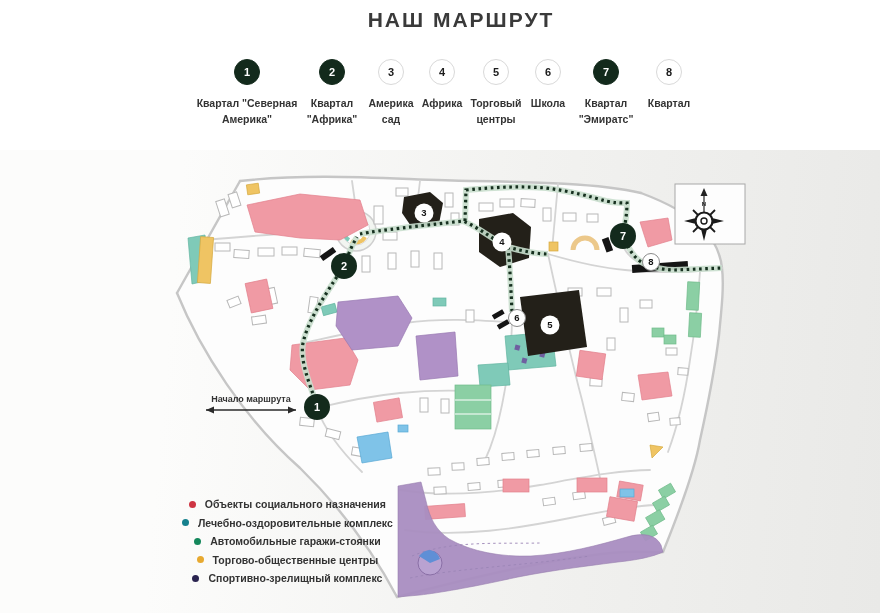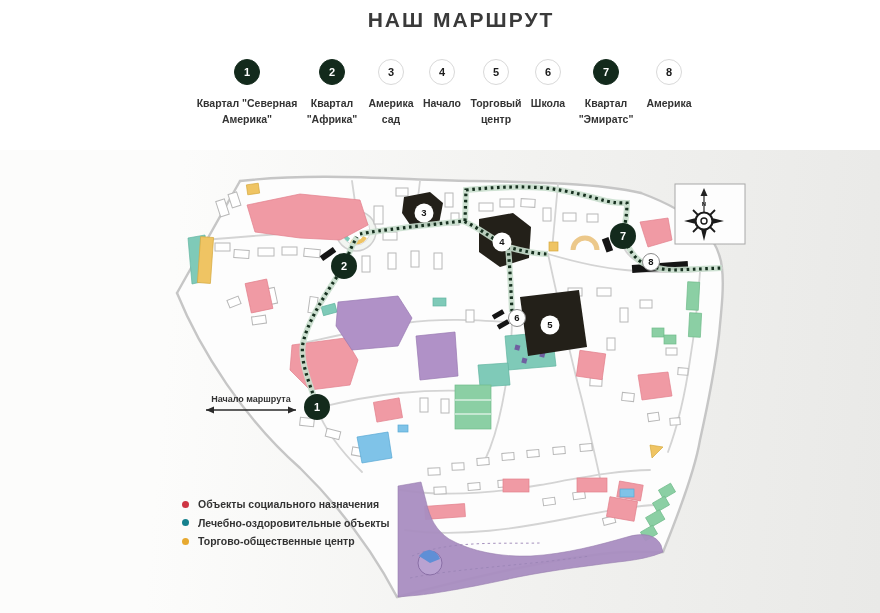--- a/index.html
+++ b/index.html
@@ -17,21 +17,21 @@
   .stop-circle{width:26px;height:26px;border-radius:50%;background:#fff;border:1.5px solid #d9d9d9;
                display:flex;align-items:center;justify-content:center;font-size:11px;font-weight:700;color:#1c1c1c;box-sizing:border-box;}
   .stop-circle.filled{background:#132a1c;border-color:#132a1c;color:#fff;}
   .stop-label{margin-top:11px;text-align:center;font-size:10.5px;line-height:1.5;font-weight:600;color:#333;}
   
   .map-wrap{position:absolute;top:150px;left:0;width:880px;height:463px;
             background:linear-gradient(95deg,#fcfcfb 20%,#f2f2f0 58%,#e9e9e7 100%);}
   .map-wrap svg{position:absolute;top:0;left:0;}
   
   .legend{position:absolute;left:182px;top:498px;z-index:5;}
-  .legend-row{display:flex;align-items:center;margin-bottom:6.5px;}
+  .legend-row{display:flex;align-items:center;margin-bottom:6.5px;justify-content:center;}
   .dot{width:7px;height:7px;border-radius:50%;background:#999;margin-right:9px;flex:0 0 auto;}
   .legend-label{font-size:10.5px;font-weight:600;color:#333;white-space:nowrap;}
   
   .mk-text{font-family:"Liberation Sans",sans-serif;text-anchor:middle;font-weight:bold;}
   .mk-text-dark{fill:#ffffff;font-size:11px;}
   .mk-text-light{fill:#141414;font-size:9.5px;}
   .mk-dark{fill:#132a1c;}
   .mk-light{fill:#ffffff;}
   .mk-light-outline{fill:#ffffff;stroke:#8a8a8a;stroke-width:1;}
   .svg-label{font-family:"Liberation Sans",sans-serif;font-size:9px;font-weight:600;fill:#333;text-anchor:middle;}
@@ -52,37 +52,37 @@
     <div class="stop">
       <div class="stop-circle filled">2</div>
       <div class="stop-label">Квартал "Африка"</div>
     </div>
     <div class="stop">
       <div class="stop-circle">3</div>
       <div class="stop-label">Америка сад</div>
     </div>
     <div class="stop">
       <div class="stop-circle">4</div>
-      <div class="stop-label">Начало</div>
+      <div class="stop-label">Африка</div>
     </div>
     <div class="stop">
       <div class="stop-circle">5</div>
-      <div class="stop-label">Торговый центр</div>
+      <div class="stop-label">Торговый центры</div>
     </div>
     <div class="stop">
       <div class="stop-circle">6</div>
       <div class="stop-label">Школа</div>
     </div>
     <div class="stop">
       <div class="stop-circle filled">7</div>
       <div class="stop-label">Квартал "Эмиратс"</div>
     </div>
     <div class="stop">
       <div class="stop-circle">8</div>
-      <div class="stop-label">Америка</div>
+      <div class="stop-label">Квартал</div>
     </div>
   </div>
 
   <div class="map-wrap">
     <svg width="880" height="463" viewBox="0 150 880 463">
 
       <path d="M240,181 C320,172 400,180 470,181 C530,182 600,183 641,193 C700,215 719,240 722,268
                C724,285 722,305 719,335 C716,360 710,395 700,440 C695,470 680,510 663,552
                C655,553 640,551 625,552 C560,556 470,578 397,597
                C375,555 345,512 300,468 C245,420 200,350 177,293 Z" fill="#fdfdfd"></path>
@@ -348,21 +348,29 @@
     </svg>
   </div>
 
   <div class="legend">
     <div class="legend-row">
       <span class="dot" style="background: rgb(206, 53, 67);"></span>
       <span class="legend-label">Объекты социального назначения</span>
     </div>
     <div class="legend-row">
       <span class="dot" style="background: rgb(21, 128, 141);"></span>
-      <span class="legend-label">Лечебно-оздоровительные объекты</span>
+      <span class="legend-label">Лечебно-оздоровительные комплекс</span>
+    </div>
+    <div class="legend-row">
+      <span class="dot" style="background: rgb(20, 135, 91);"></span>
+      <span class="legend-label">Автомобильные гаражи-стоянки</span>
     </div>
     <div class="legend-row">
       <span class="dot" style="background: rgb(231, 169, 48);"></span>
-      <span class="legend-label">Торгово-общественные центр</span>
+      <span class="legend-label">Торгово-общественные центры</span>
+    </div>
+    <div class="legend-row">
+      <span class="dot" style="background: rgb(42, 36, 80);"></span>
+      <span class="legend-label">Спортивно-зрелищный комплекс</span>
     </div>
   </div>
 
 </div>
 
 </body></html>

